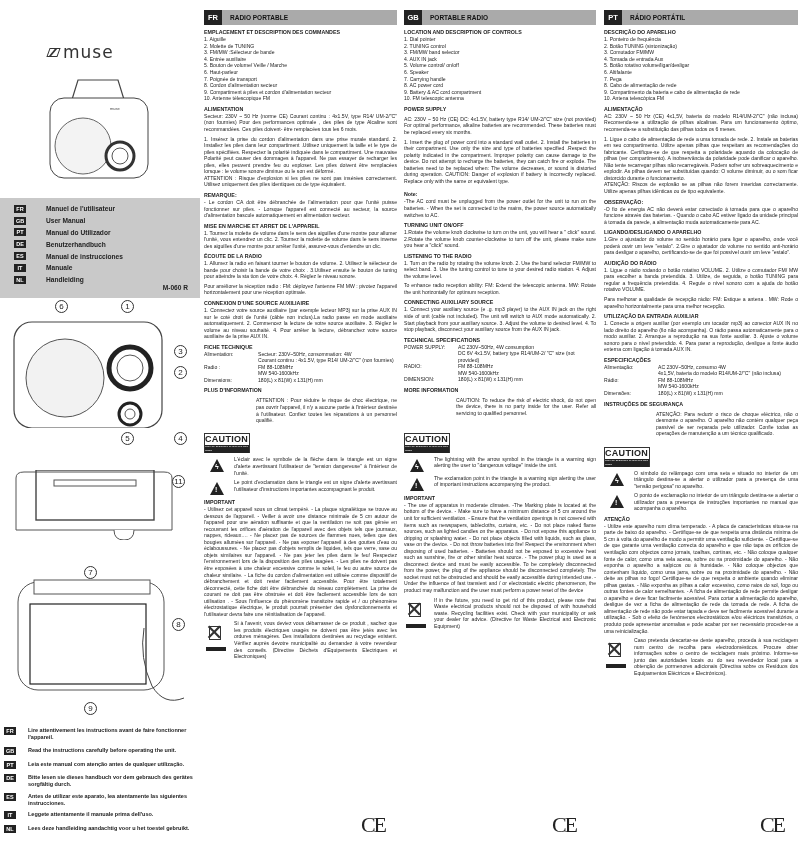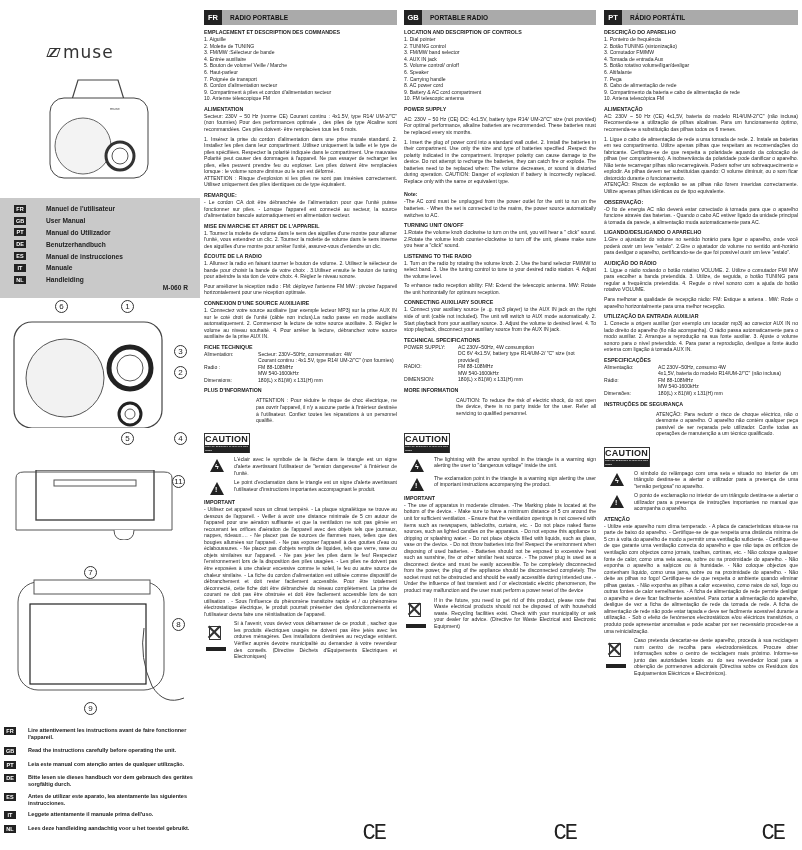--- a/index.html
+++ b/index.html
@@ -36,21 +36,21 @@
   .sym { display: flex; gap: 6px; margin-top: 3px; }
   .caution { flex: 0 0 46px; height: 20px; border: 1px solid #333; text-align: left; margin-top: 36px; }
   .caution .ct { font-size: 9px; font-weight: bold; line-height: 11px; letter-spacing: 0.3px; }
   .caution .cb { background: #222; color: #fff; font-size: 2.5px; line-height: 4px; height: 8px; }
   .tri { flex: 0 0 14px; width: 0; height: 0; border-left: 7px solid transparent; border-right: 7px solid transparent; border-bottom: 13px solid #222; position: relative; margin: 3px 4px 0 6px; }
   .tri span { position: absolute; left: -2px; top: 4px; color: #fff; font-size: 7px; font-weight: bold; line-height: 8px; }
   .weee { flex: 0 0 24px; height: 32px; position: relative; margin-top: 3px; }
   .weee .bin { position: absolute; left: 5px; top: 3px; width: 12px; height: 14px; border: 1px solid #333; }
   .weee .x { position: absolute; left: 1px; top: 0; font-size: 22px; line-height: 20px; color: #333; }
   .weee .bar { position: absolute; left: 2px; top: 24px; width: 20px; height: 4px; background: #222; }
-  .ce { position: absolute; bottom: 4px; font-size: 22px; font-family: Liberation Mono, monospace; letter-spacing: -2px; }
+  .ce { position: absolute; bottom: 12px; font-size: 22px; font-family: Liberation Serif, serif; letter-spacing: -2px; }
 </style>
 </head>
 <body>
 
 <div class="col" id="c0">
   <div class="logo">
     <span class="logo-mark"></span>
     <span class="logo-text">muse</span>
   </div>
 

